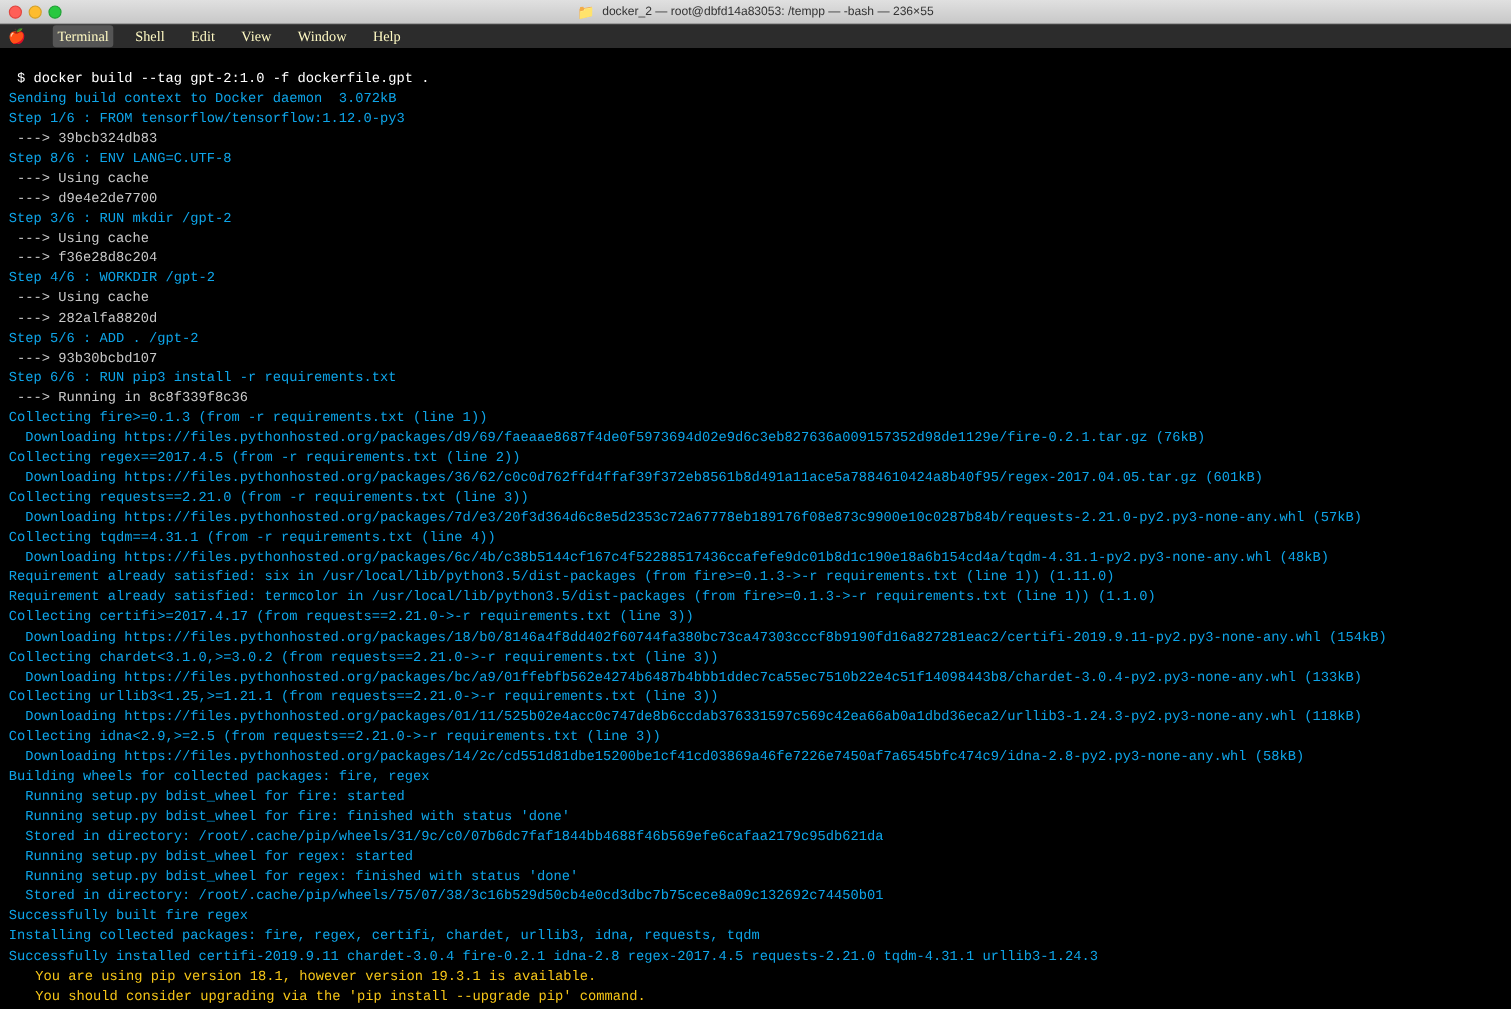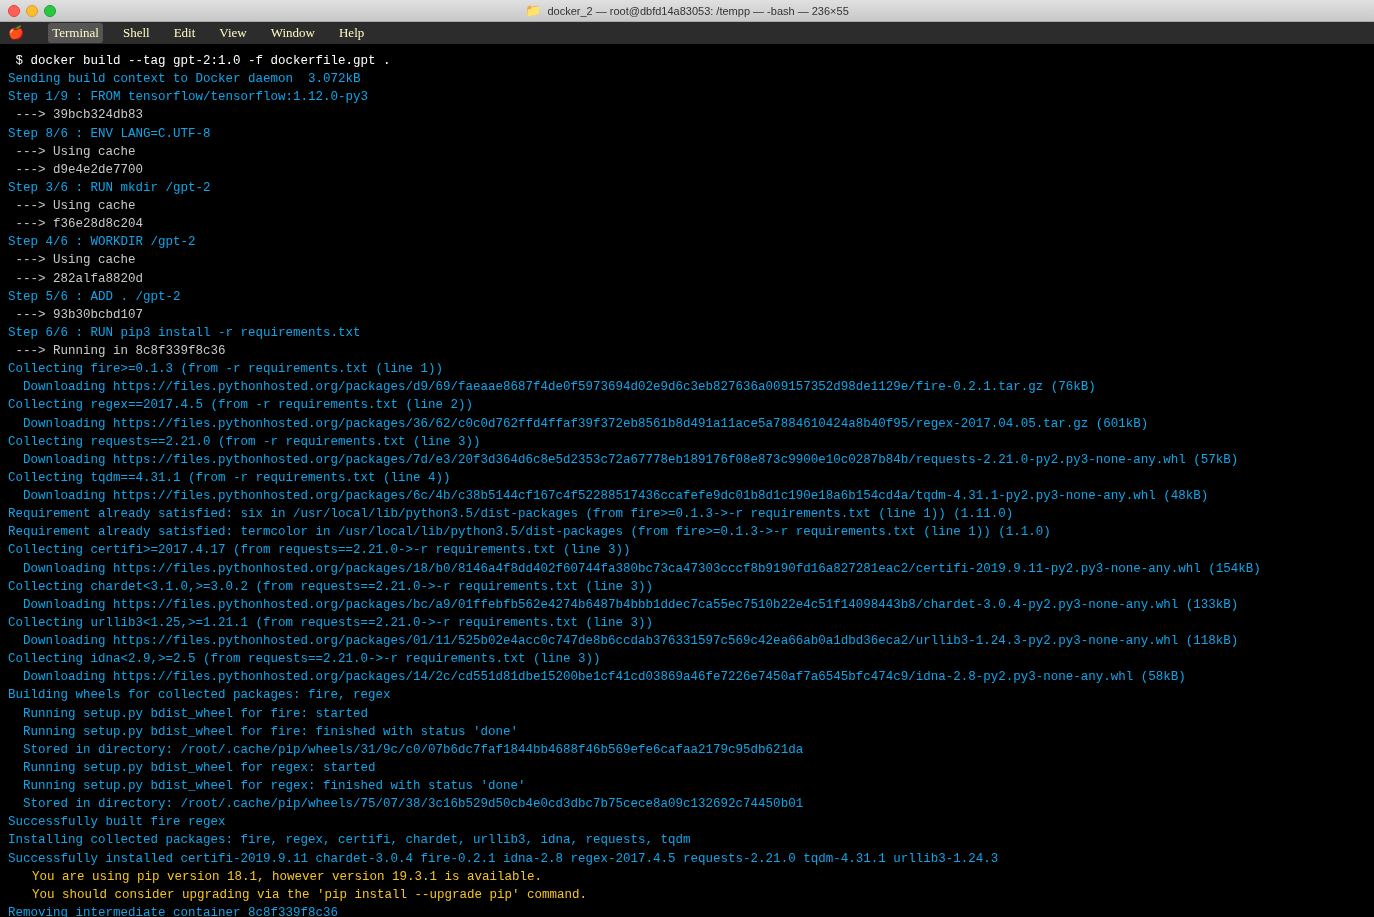--- a/index.html
+++ b/index.html
@@ -81,21 +81,21 @@
       background: #555;
       border-radius: 3px;
     }
 
     
     .terminal {
       width: 100%;
       height: calc(917px - 44px);
       background: #000;
       color: #c8c8c8;
-      padding: 8px 8px;
+      padding: 19px 8px;
       overflow-y: auto;
       line-height: 1.45;
       font-size: 12.5px;
     }
 
     .line { white-space: pre; display: block; }
     .line-prompt { color: #ffffff; }
     .line-normal { color: #0ea5e9; }
     .line-arrow { color: #c8c8c8; }
     .line-yellow { color: #f5c518; margin-left: 24px; }
@@ -125,21 +125,21 @@
   <span class="menu-item">Shell</span>
   <span class="menu-item">Edit</span>
   <span class="menu-item">View</span>
   <span class="menu-item">Window</span>
   <span class="menu-item">Help</span>
 </div>
 
 <div class="terminal" id="terminal-body">
 <span class="line line-prompt"> $ docker build --tag gpt-2:1.0 -f dockerfile.gpt .</span>
     <span class="line line-normal">Sending build context to Docker daemon  3.072kB</span>
-    <span class="line line-normal">Step 1/9 : FROM tensorflow/tensorflow:1.12.0-py3</span>
+    <span class="line line-normal">Step 1/6 : FROM tensorflow/tensorflow:1.12.0-py3</span>
     <span class="line line-arrow"> ---&gt; 39bcb324db83</span>
     <span class="line line-normal">Step 8/6 : ENV LANG=C.UTF-8</span>
     <span class="line line-arrow"> ---&gt; Using cache</span>
     <span class="line line-arrow"> ---&gt; d9e4e2de7700</span>
     <span class="line line-normal">Step 3/6 : RUN mkdir /gpt-2</span>
     <span class="line line-arrow"> ---&gt; Using cache</span>
     <span class="line line-arrow"> ---&gt; f36e28d8c204</span>
     <span class="line line-normal">Step 4/6 : WORKDIR /gpt-2</span>
     <span class="line line-arrow"> ---&gt; Using cache</span>
     <span class="line line-arrow"> ---&gt; 282alfa8820d</span>

